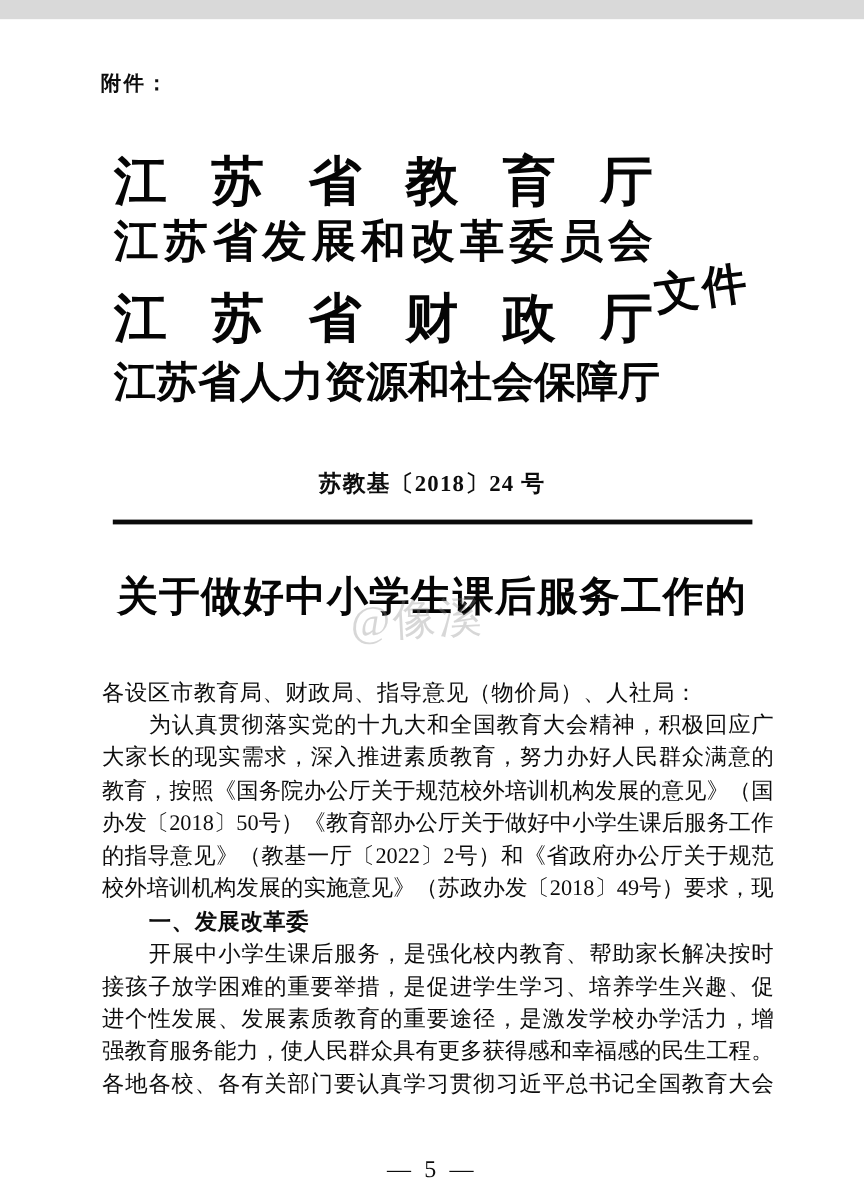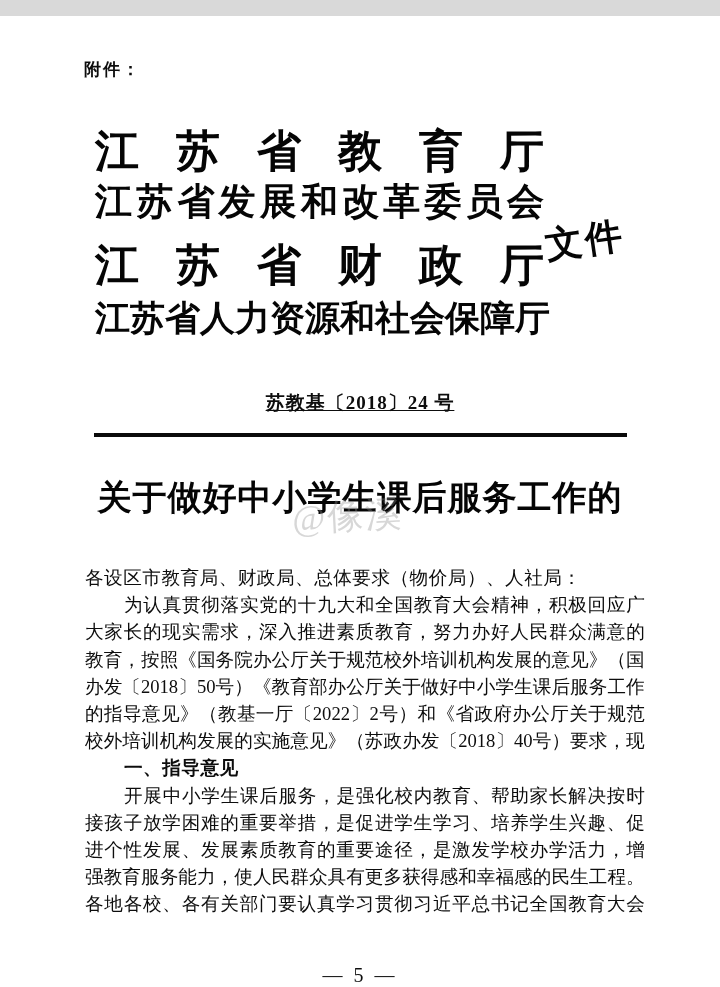--- a/index.html
+++ b/index.html
@@ -29,21 +29,21 @@
   .agency:nth-child(3){font-size:44px;height:58px;}
   .agency:nth-child(4){font-size:35px;}
   .doc-word{
     position:absolute;left:549px;top:205px;
     font-size:37px;font-weight:bold;letter-spacing:3px;
     transform:rotate(-8deg);transform-origin:left bottom;
     color:#050505;white-space:nowrap;
   }
   .doc-number{
     position:absolute;top:374px;left:0;width:720px;
-    text-align:center;font-size:19px;font-weight:bold;letter-spacing:1px;text-decoration:underline;
+    text-align:center;font-size:19px;font-weight:bold;letter-spacing:1px;
   }
   .rule{
     position:absolute;left:94px;top:417px;width:533px;height:4px;
     background:#0a0a0a;
   }
   .title-block{
     position:absolute;top:462px;left:0;width:720px;
     text-align:center;font-weight:bold;font-size:34px;
     line-height:39px;letter-spacing:1px;color:#050505;
   }
@@ -132,21 +132,21 @@
 
   <div class="rule"></div>
 
   <div class="title-block">
     <div>关于做好中小学生课后服务工作的</div>
   </div>
 
   <div class="watermark">@像溪</div>
 
   <div class="body-block">
-      <div class="bline">各设区市教育局、财政局、总体要求（物价局）、人社局：</div>
+      <div class="bline">各设区市教育局、财政局、指导意见（物价局）、人社局：</div>
       <div class="bline indent jline">
         <span>为</span>
         <span>认</span>
         <span>真</span>
         <span>贯</span>
         <span>彻</span>
         <span>落</span>
         <span>实</span>
         <span>党</span>
         <span>的</span>
@@ -312,30 +312,30 @@
         <span>见</span>
         <span>》</span>
         <span>（</span>
         <span>苏</span>
         <span>政</span>
         <span>办</span>
         <span>发</span>
         <span>〔</span>
         <span>2018</span>
         <span>〕</span>
-        <span>40</span>
+        <span>49</span>
         <span> </span>
         <span>号</span>
         <span>）</span>
         <span>要</span>
         <span>求</span>
         <span>，</span>
         <span>现</span>
       </div>
-      <div class="bline indent bold">一、指导意见</div>
+      <div class="bline indent bold">一、发展改革委</div>
       <div class="bline indent jline">
         <span>开</span>
         <span>展</span>
         <span>中</span>
         <span>小</span>
         <span>学</span>
         <span>生</span>
         <span>课</span>
         <span>后</span>
         <span>服</span>

